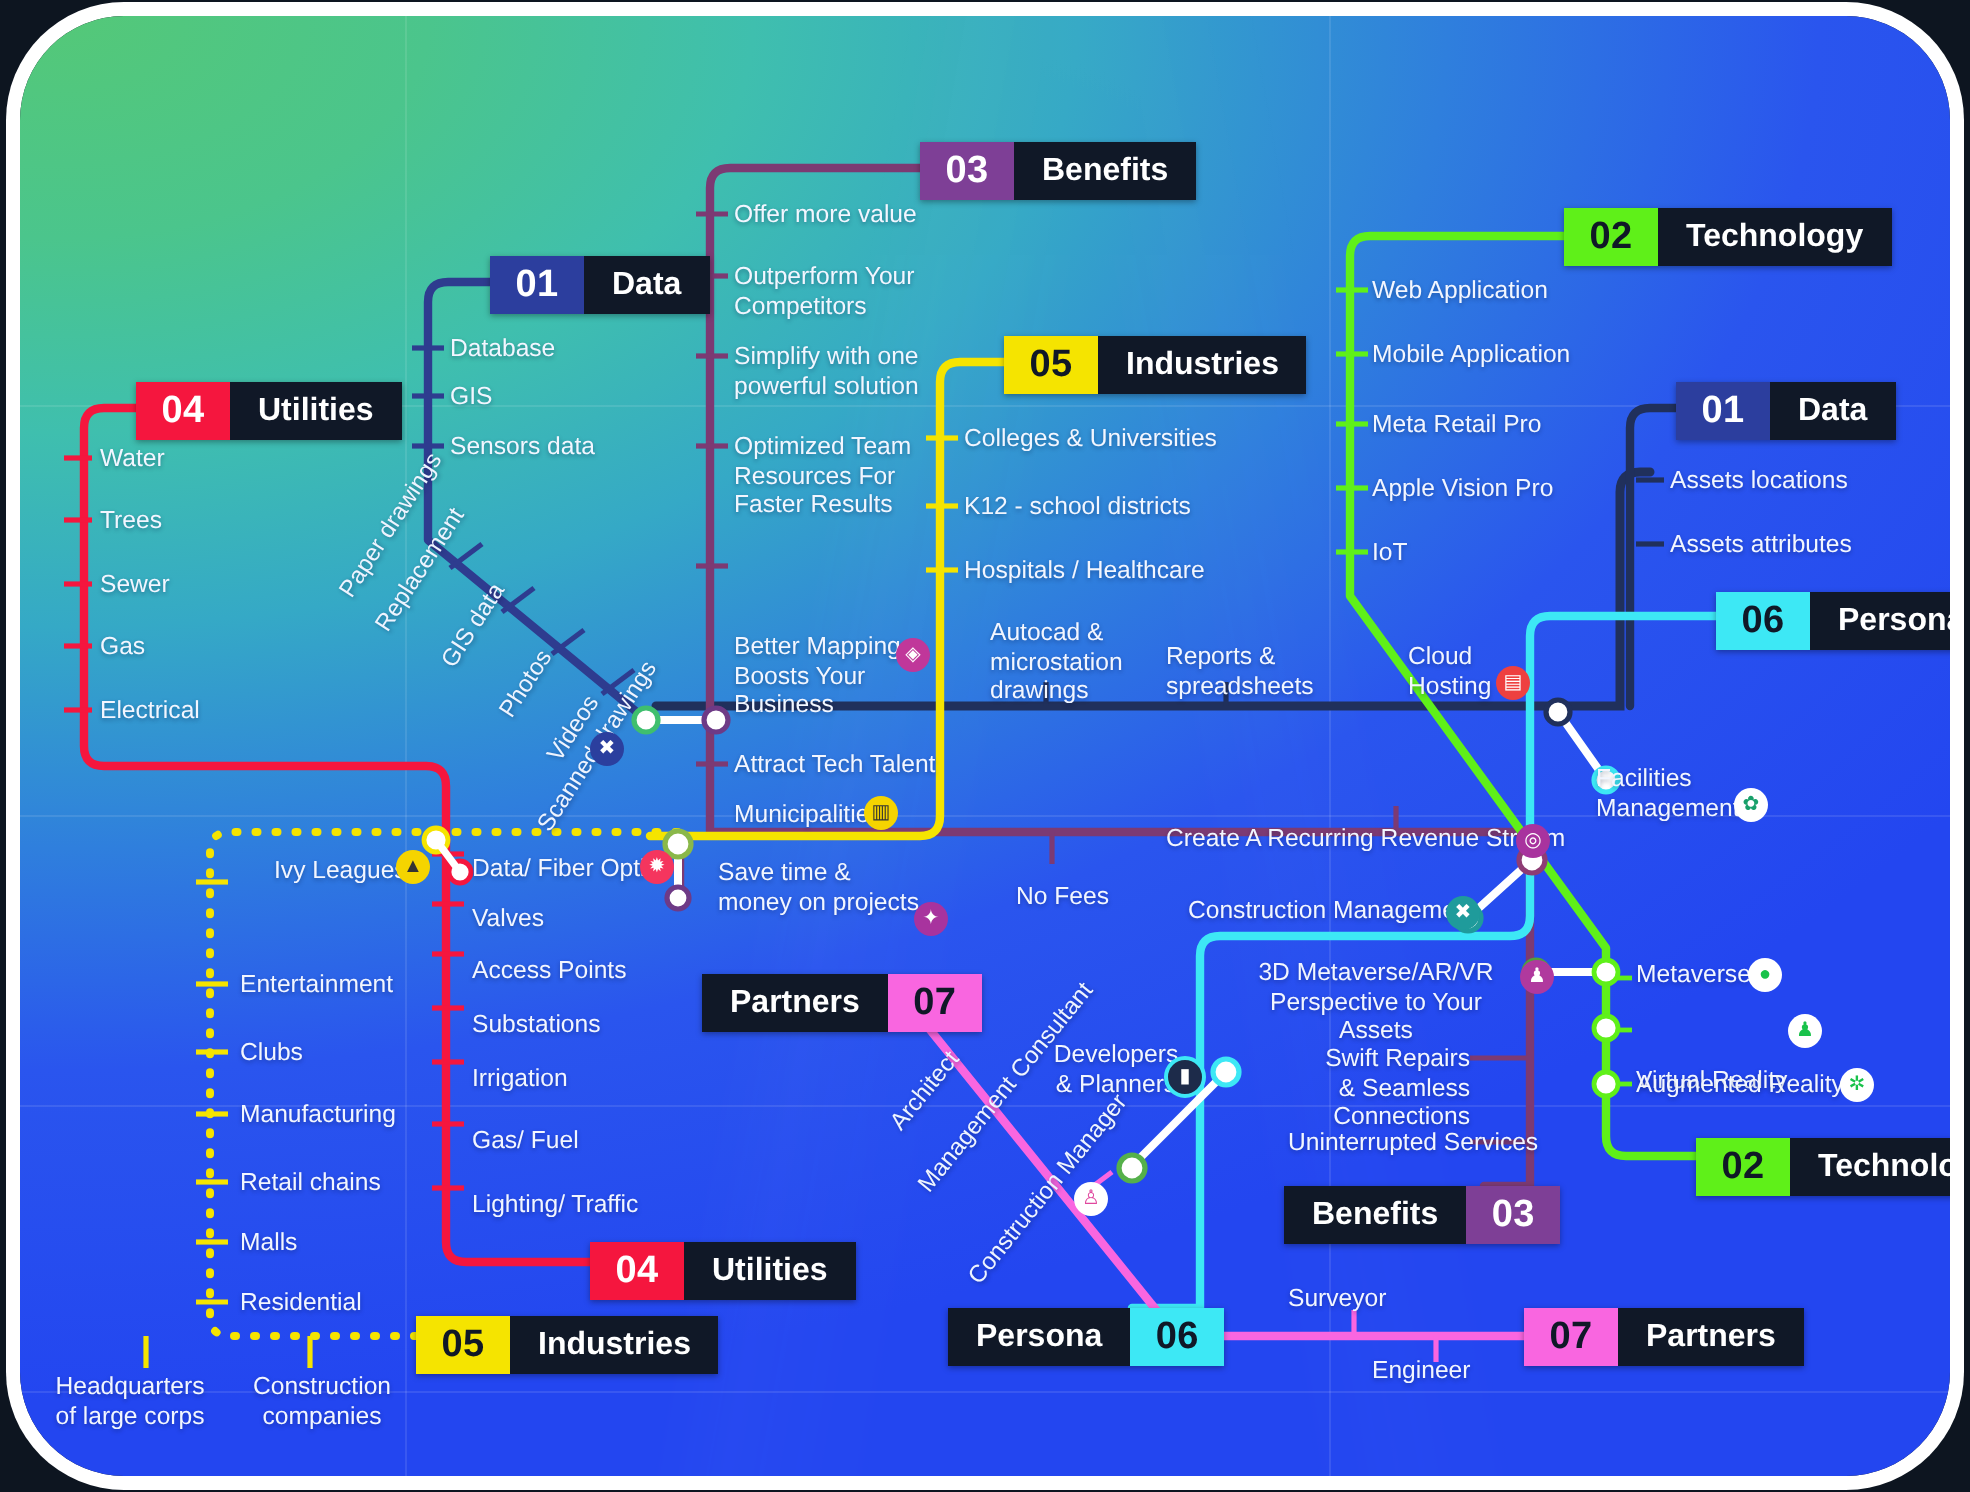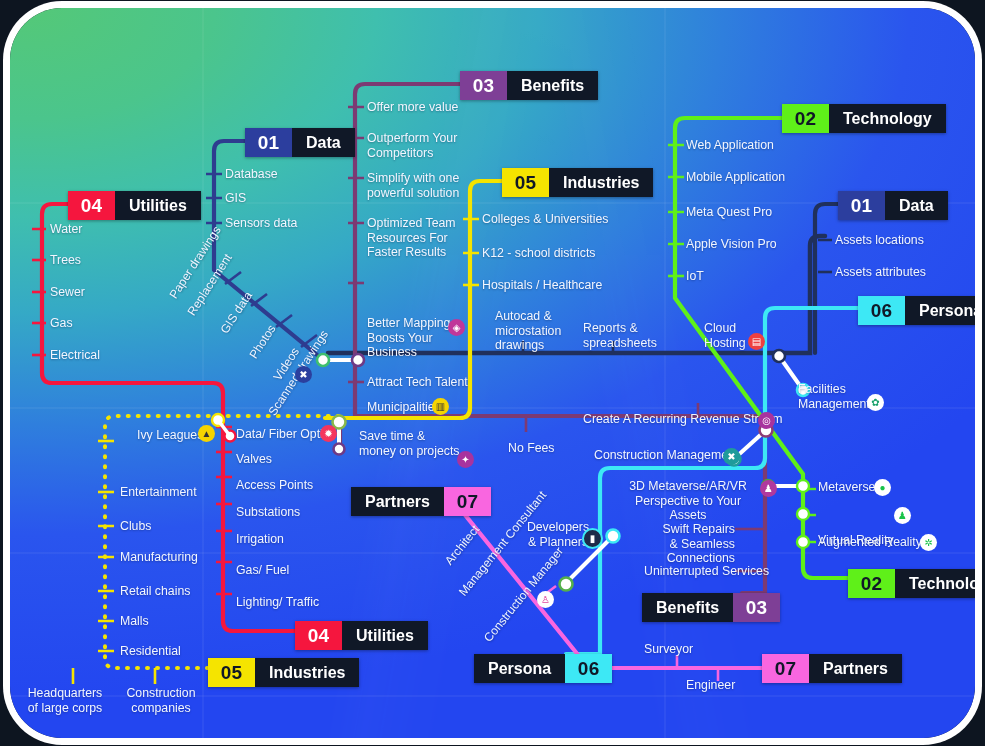--- a/index.html
+++ b/index.html
@@ -333,21 +333,21 @@
 
     <div class="lbl w" style="left:485px;top:301px;width:78px">Autocad &amp; microstation drawings</div>
     <div class="lbl w" style="left:573px;top:313px;width:72px">Reports &amp; spreadsheets</div>
     <div class="lbl w" style="left:694px;top:313px;width:56px">Cloud Hosting</div>
     <div class="icfree" style="left:738px;top:325px;background:#ee4040">
         <b>▤</b>
       </div>
 
     <div class="lbl" style="left:676px;top:130px">Web Application</div>
     <div class="lbl" style="left:676px;top:162px">Mobile Application</div>
-    <div class="lbl" style="left:676px;top:197px">Meta Quest Pro</div>
+    <div class="lbl" style="left:676px;top:197px">Meta Retail Pro</div>
     <div class="lbl" style="left:676px;top:229px">Apple Vision Pro</div>
     <div class="lbl" style="left:676px;top:261px">IoT</div>
 
     <div class="lbl" style="left:825px;top:225px">Assets locations</div>
     <div class="lbl" style="left:825px;top:257px">Assets attributes</div>
 
     <div class="lbl w" style="left:788px;top:374px;width:66px">Facilities Management</div>
     <div class="icfree" style="left:857px;top:386px;background:#ffffff">
         <b style="color:#18a06a">✿</b>
       </div>

